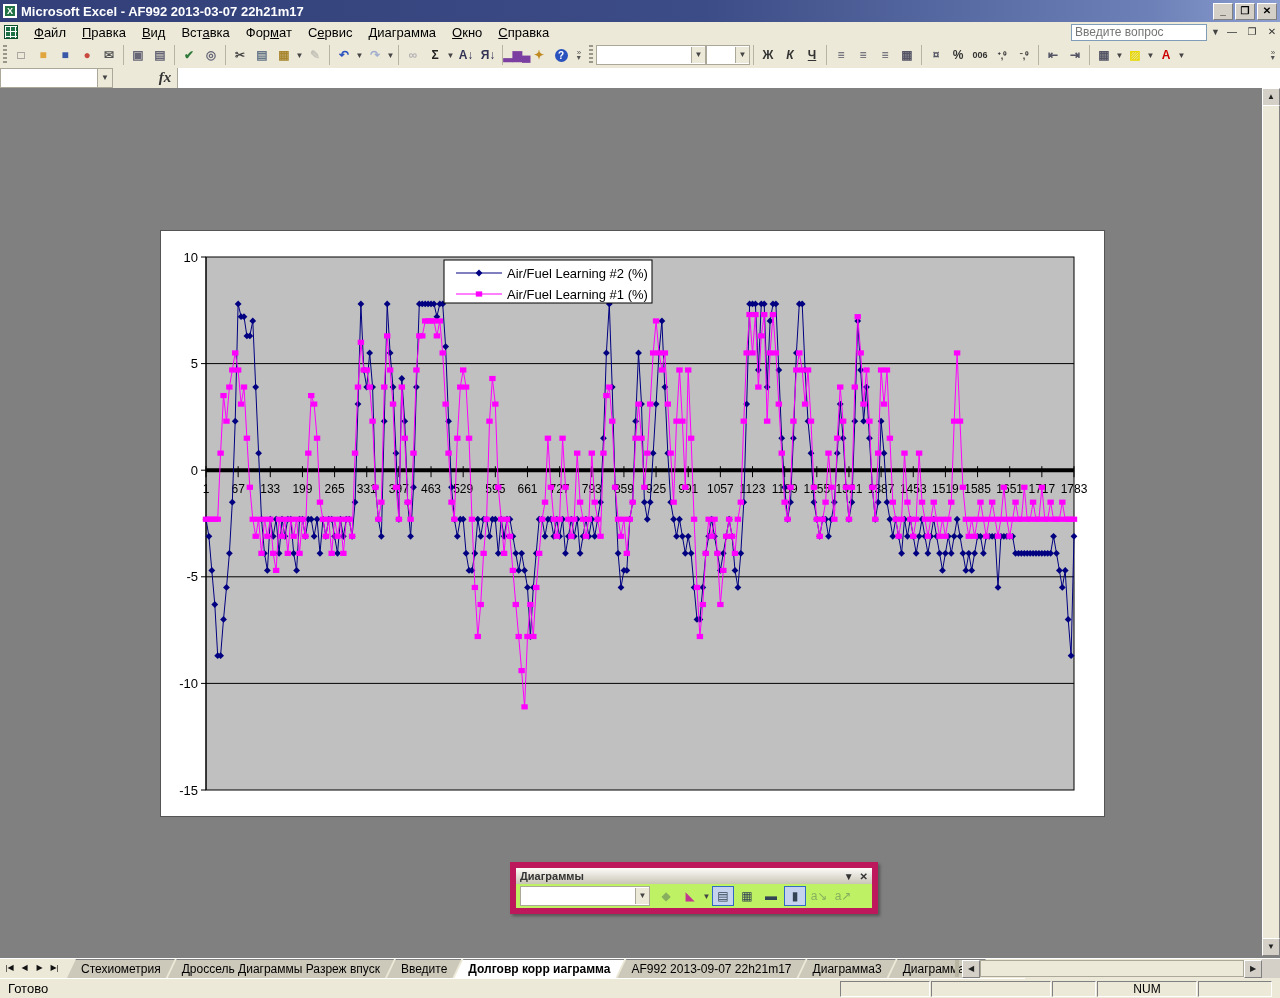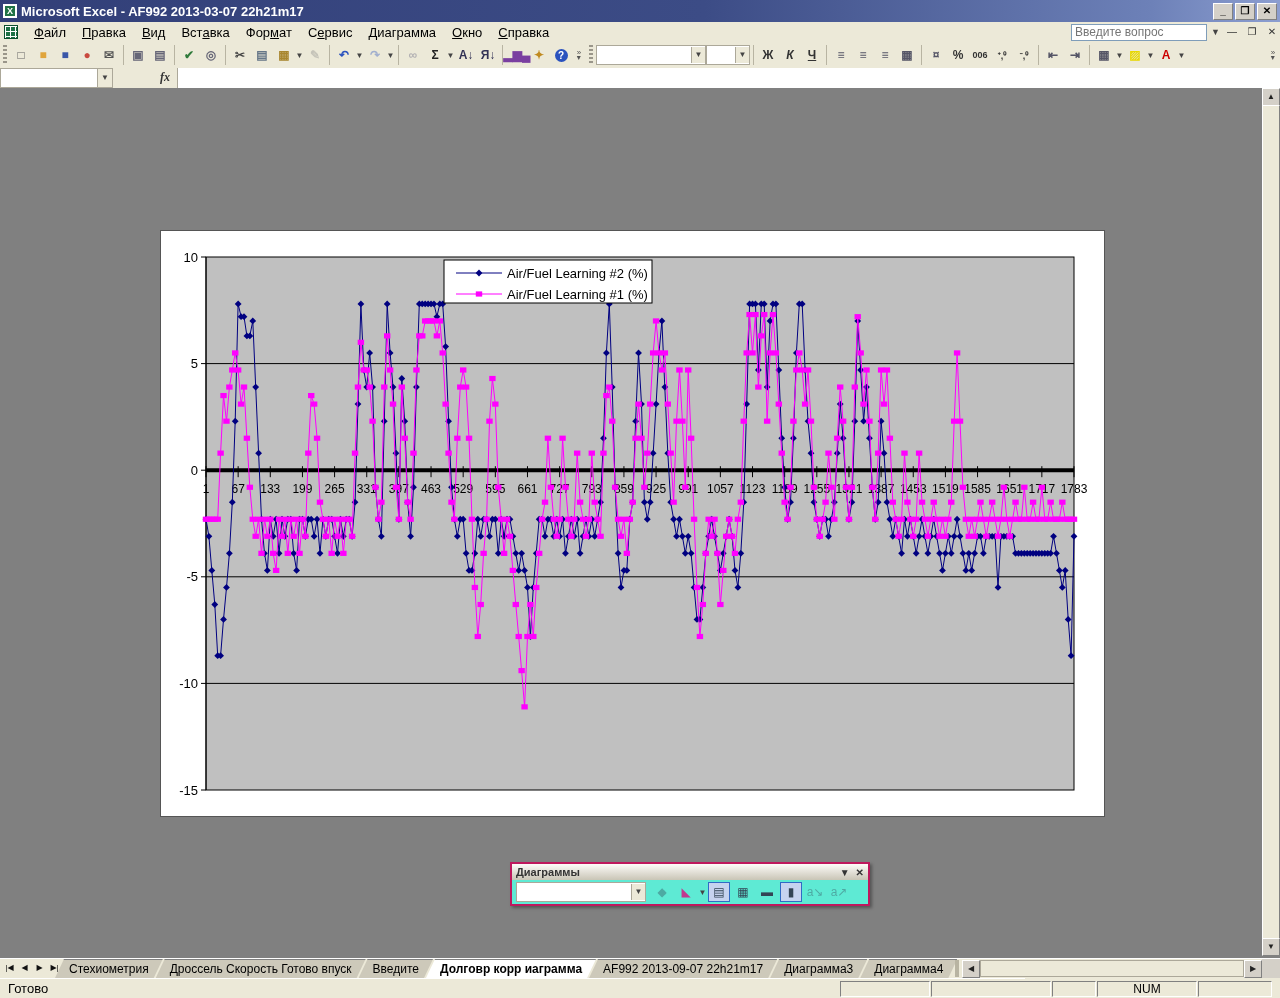--- a/index.html
+++ b/index.html
@@ -56,55 +56,55 @@
   .chev{width:14px;height:22px;display:flex;flex-direction:column;align-items:center;
     justify-content:center;font-size:8px;color:#555;line-height:5px;}
 
   
   #formula-row{left:0;top:68px;width:1280px;height:20px;background:#ECE9D8;
     display:flex;align-items:stretch;border-bottom:1px solid #808080;}
   #name-box{width:92px;background:#fff;border:1px solid #ACA899;font-size:12px;}
   #name-dd{width:14px;background:#ECE9D8;border:1px solid #ACA899;border-left:none;
     font-size:8px;color:#444;text-align:center;line-height:17px;}
   #fx-btn{width:24px;text-align:center;font-style:italic;font-weight:bold;
-    font-family:"Liberation Serif",serif;font-size:12px;color:#333;line-height:19px;}
+    font-family:"Liberation Serif",serif;font-size:15px;color:#333;line-height:19px;}
   #formula-input{flex:1;background:#fff;border-left:1px solid #ACA899;}
 
   
   #work-area{left:0;top:88px;width:1280px;height:870px;background:#808080;}
   #chart-page{left:160px;top:142px;width:943px;height:585px;background:#fff;
     border:1px solid #555;box-sizing:content-box;}
   #chart-svg{display:block;}
 
   
   #v-scroll{left:1262px;top:0;width:18px;height:867px;}
   .sbtn{width:16px;height:16px;background:#D4D0C8;text-align:center;font-size:8px;
     line-height:15px;color:#222;}
   #v-thumb{left:0;top:17px;width:16px;height:832px;background:#ECE9D8;}
   #v-down{top:850px;}
 
   
-  #chart-toolbar{left:510px;top:862px;width:356px;background:#5eead4;
-    border:2px solid #be185d;box-shadow:2px 2px 3px rgba(0,0,0,.35);}
+  #chart-toolbar{left:510px;top:862px;width:356px;background:#bef264;
+    border:6px solid #be185d;box-shadow:2px 2px 3px rgba(0,0,0,.35);}
   #ct-title{height:16px;background:linear-gradient(#FDFCF9,#C9C5B6);display:flex;
     align-items:center;font-size:11px;font-weight:bold;color:#333;padding:0 4px;}
   #ct-title .ctbtns{margin-left:auto;display:flex;gap:6px;font-size:10px;color:#333;}
   #ct-body{height:24px;display:flex;align-items:center;padding:0 4px;}
   #ct-combo{width:128px;height:18px;}
   .ctbtn{width:22px;height:20px;margin:0 1px;display:flex;align-items:center;
     justify-content:center;font-size:12px;color:#345;}
   .ctbtn.pressed{border:1px solid #316AC5;background:#C6D3EF;box-sizing:border-box;}
   .ctbtn.disabled{opacity:.38;}
 
   
   #tab-row{left:0;top:958px;width:1280px;height:20px;background:#ECE9D8;
     display:flex;align-items:flex-start;border-top:1px solid #fff;}
   .navbtn{width:15px;height:18px;font-size:8px;line-height:17px;text-align:center;
     color:#111;background:#ECE9D8;}
-  #tabs{display:flex;height:19px;margin-left:0;}
+  #tabs{display:flex;height:19px;margin-left:12px;}
   .tab{height:18px;line-height:18px;font-size:12px;color:#000;background:#CDC9BA;
     padding:0 14px;margin-left:-7px;white-space:nowrap;
     clip-path:polygon(9px 0,100% 0,calc(100% - 9px) 100%,0 100%);
     border-top:1px solid #808080;}
   .tab.active{background:#fff;font-weight:bold;z-index:2;}
   #h-scroll{position:absolute;left:962px;top:1px;width:300px;height:17px;display:flex;}
   #h-track{flex:1;background:#ECE9D8;border:1px solid #ACA899;}
   #tab-split{position:absolute;left:955px;top:1px;width:4px;height:17px;background:#B8B4A2;}
   #corner{position:absolute;left:1262px;top:0;width:18px;height:19px;background:#D4D0C8;}
 
@@ -1039,21 +1039,21 @@
 
 <div id="tab-row" class="abs">
   <span id="tab-nav" style="display:flex;margin-left:2px;">
       <span class="navbtn">|◀</span>
       <span class="navbtn">◀</span>
       <span class="navbtn">▶</span>
       <span class="navbtn">▶|</span>
     </span>
   <span id="tabs">
       <span class="tab">Стехиометрия</span>
-      <span class="tab">Дроссель Скорость Готово впуск</span>
+      <span class="tab">Дроссель Диаграммы Разреж впуск</span>
       <span class="tab">Введите</span>
       <span class="tab active">Долговр корр иаграмма</span>
       <span class="tab">AF992 2013-09-07 22h21m17</span>
       <span class="tab">Диаграмма3</span>
       <span class="tab">Диаграмма4</span>
     </span>
   <span id="tab-split"></span>
   <span id="h-scroll">
     <span class="sbtn raised">◀</span>
     <span id="h-track"></span>

